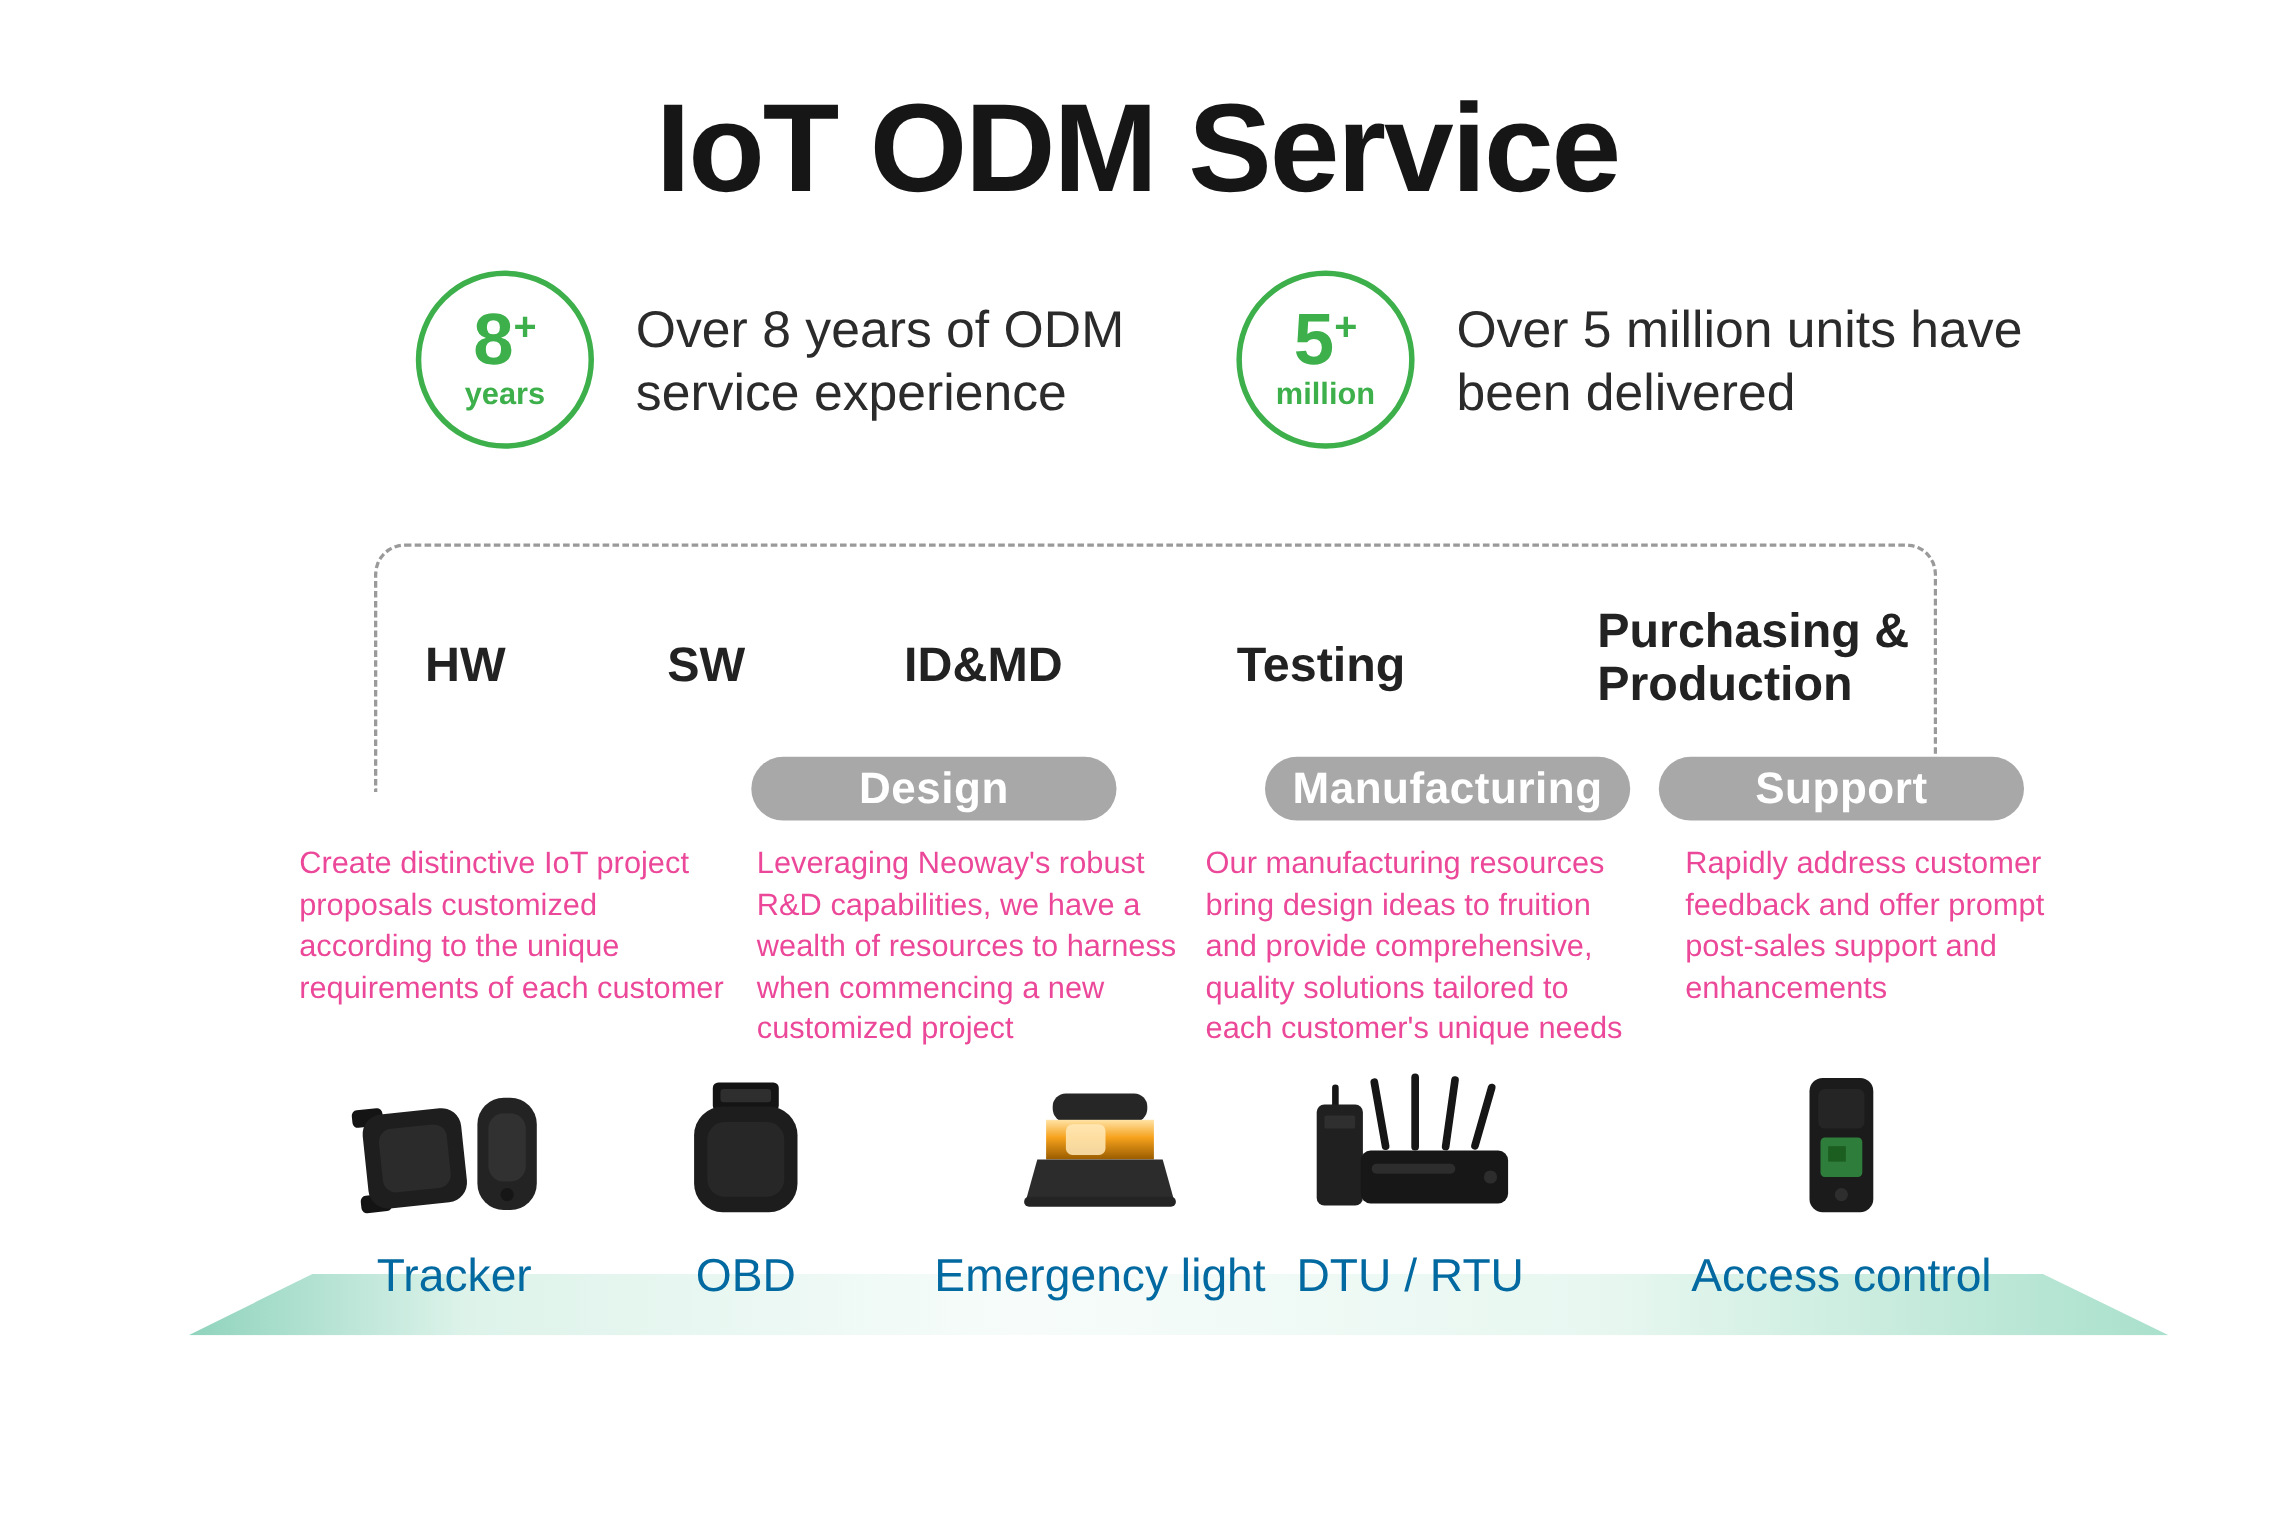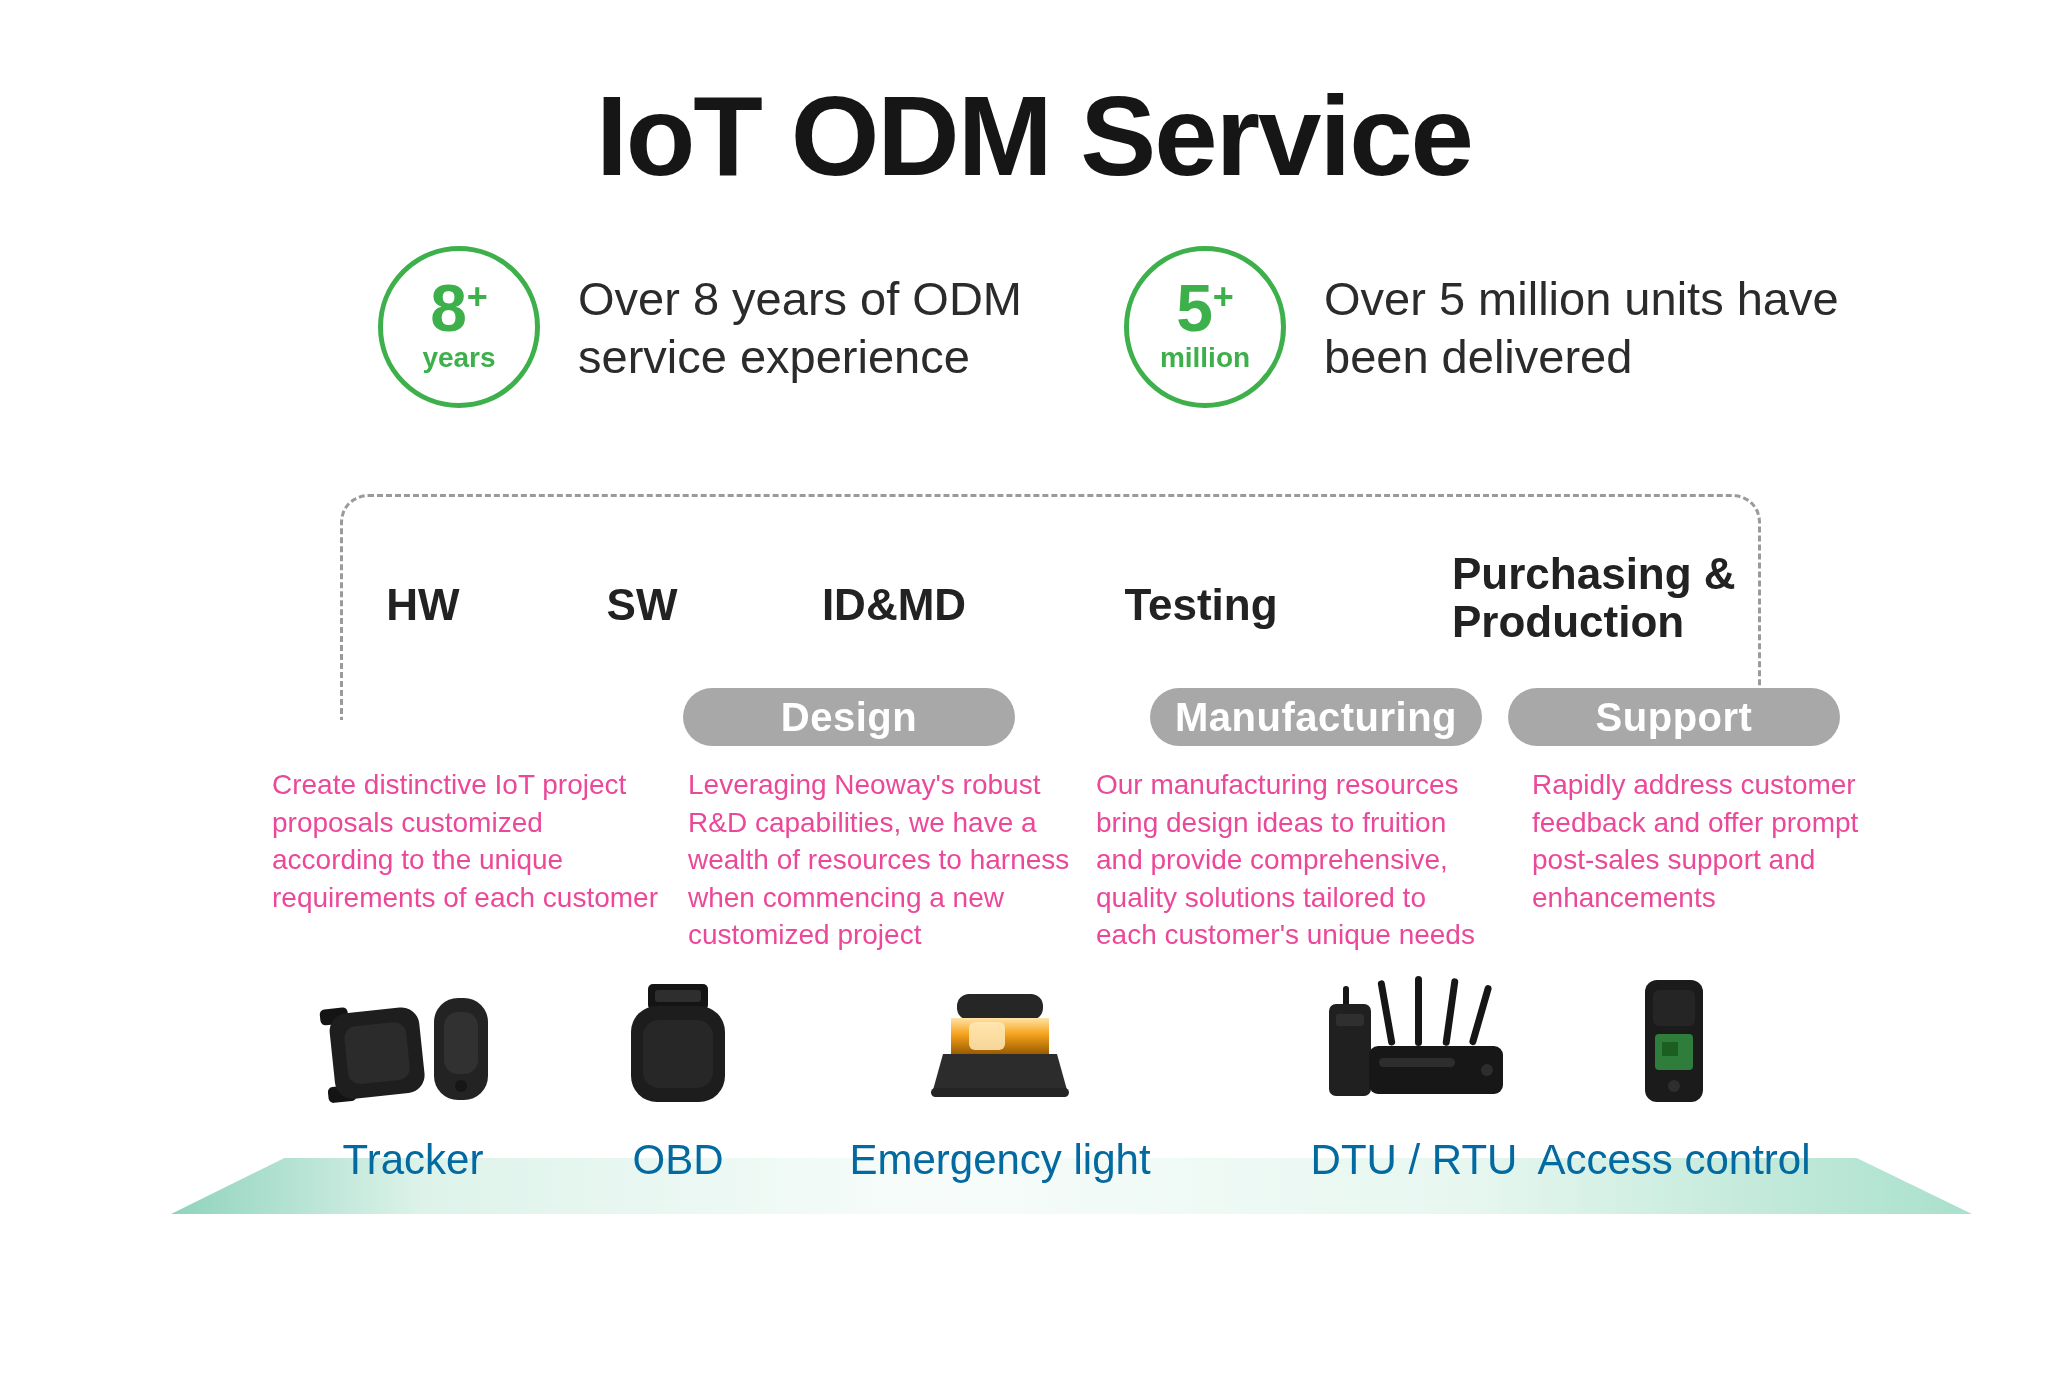--- a/index.html
+++ b/index.html
@@ -41,21 +41,21 @@
   .desc.d1 { left:272px;  width:392px; }
   .desc.d2 { left:688px;  width:392px; }
   .desc.d3 { left:1096px; width:398px; }
   .desc.d4 { left:1532px; width:352px; }
 
   .product { position:absolute; top:960px; width:460px; transform:translateX(-50%);
              display:flex; flex-direction:column; align-items:center; z-index:2; }
   .product .icon-wrap { height:160px; display:flex; align-items:flex-end; justify-content:center; }
   .product .plabel { margin-top:16px; font-size:42px; color:#0369a1; white-space:nowrap; }
   .product.pr1 { left:413px; } .product.pr2 { left:678px; } .product.pr3 { left:1000px; }
-  .product.pr4 { left:1414px;align-items:center; } .product.pr5 { left:1674px; }
+  .product.pr4 { left:1282px;align-items:center; } .product.pr5 { left:1674px; }
 
   .platform { position:absolute; left:171px; top:1158px; width:1801px; height:56px;
               clip-path:polygon(6.3% 0, 93.6% 0, 100% 100%, 0 100%);
               background:linear-gradient(90deg,#8fd3bd 0%, #ddf3ea 14%, #f7fcfa 42%, #e7f7f0 72%, #a9e0cc 100%);
               z-index:1; }
 </style>
 </head>
 <body>
 
 <div class="canvas">

